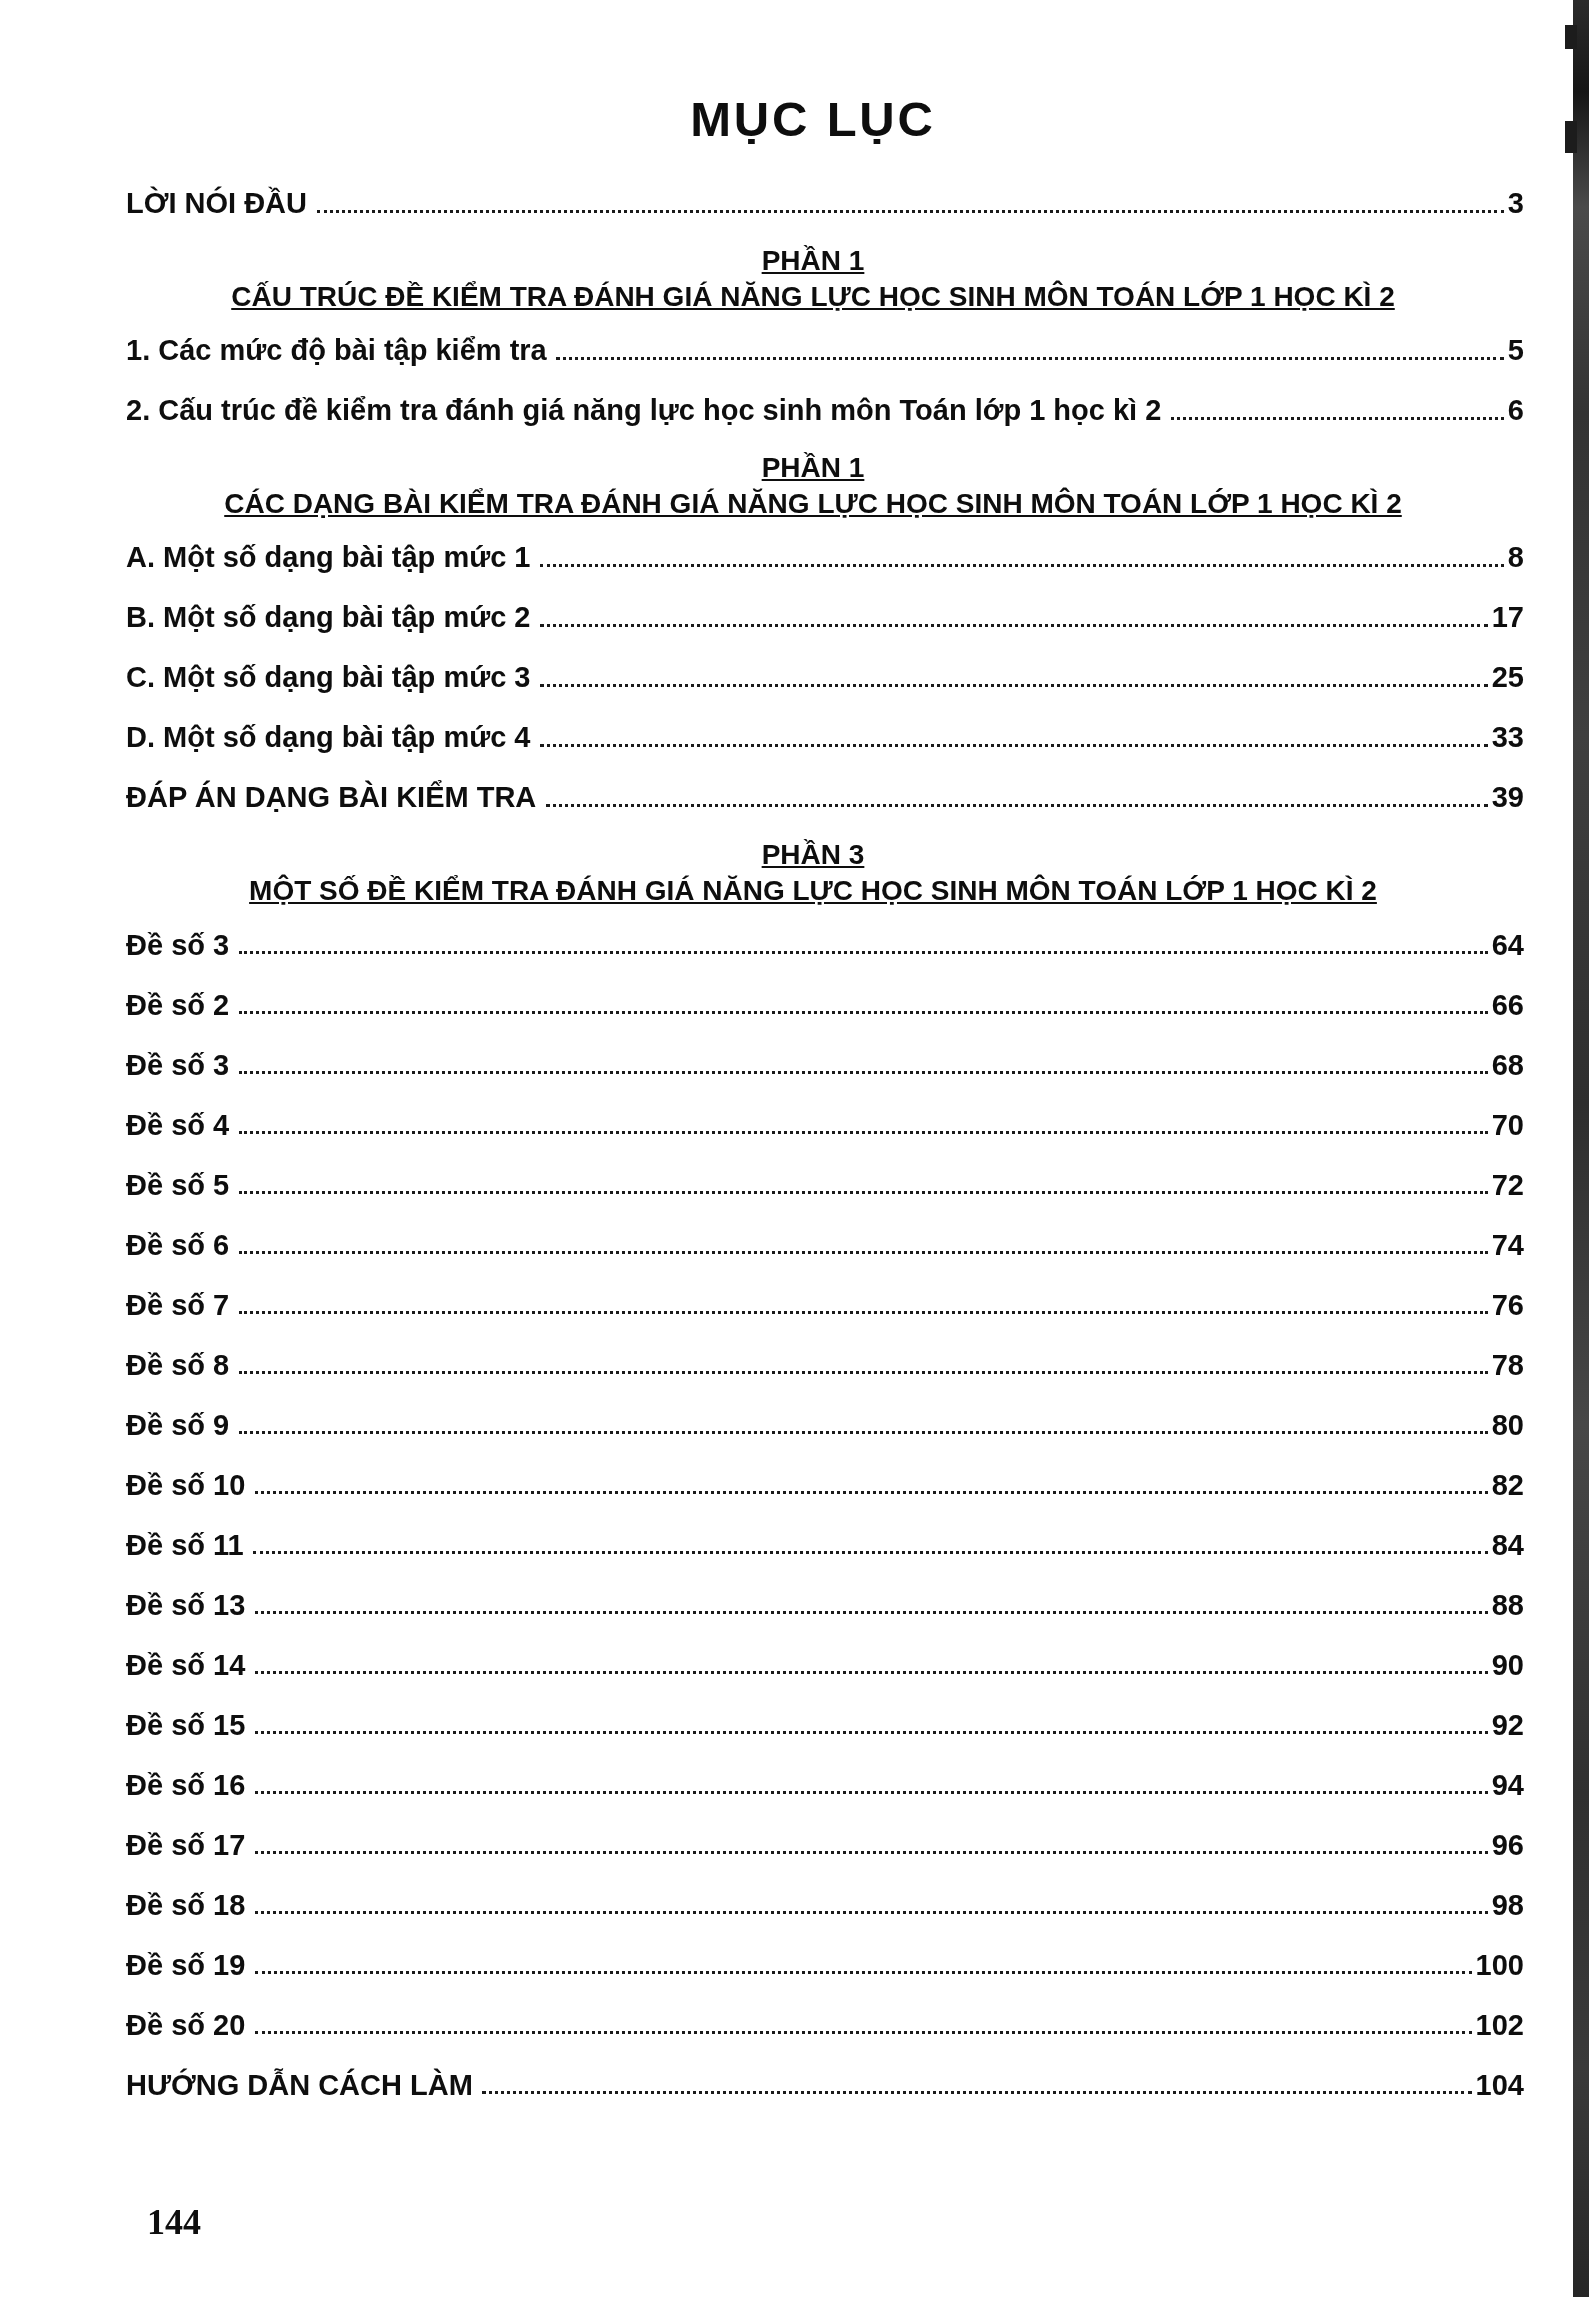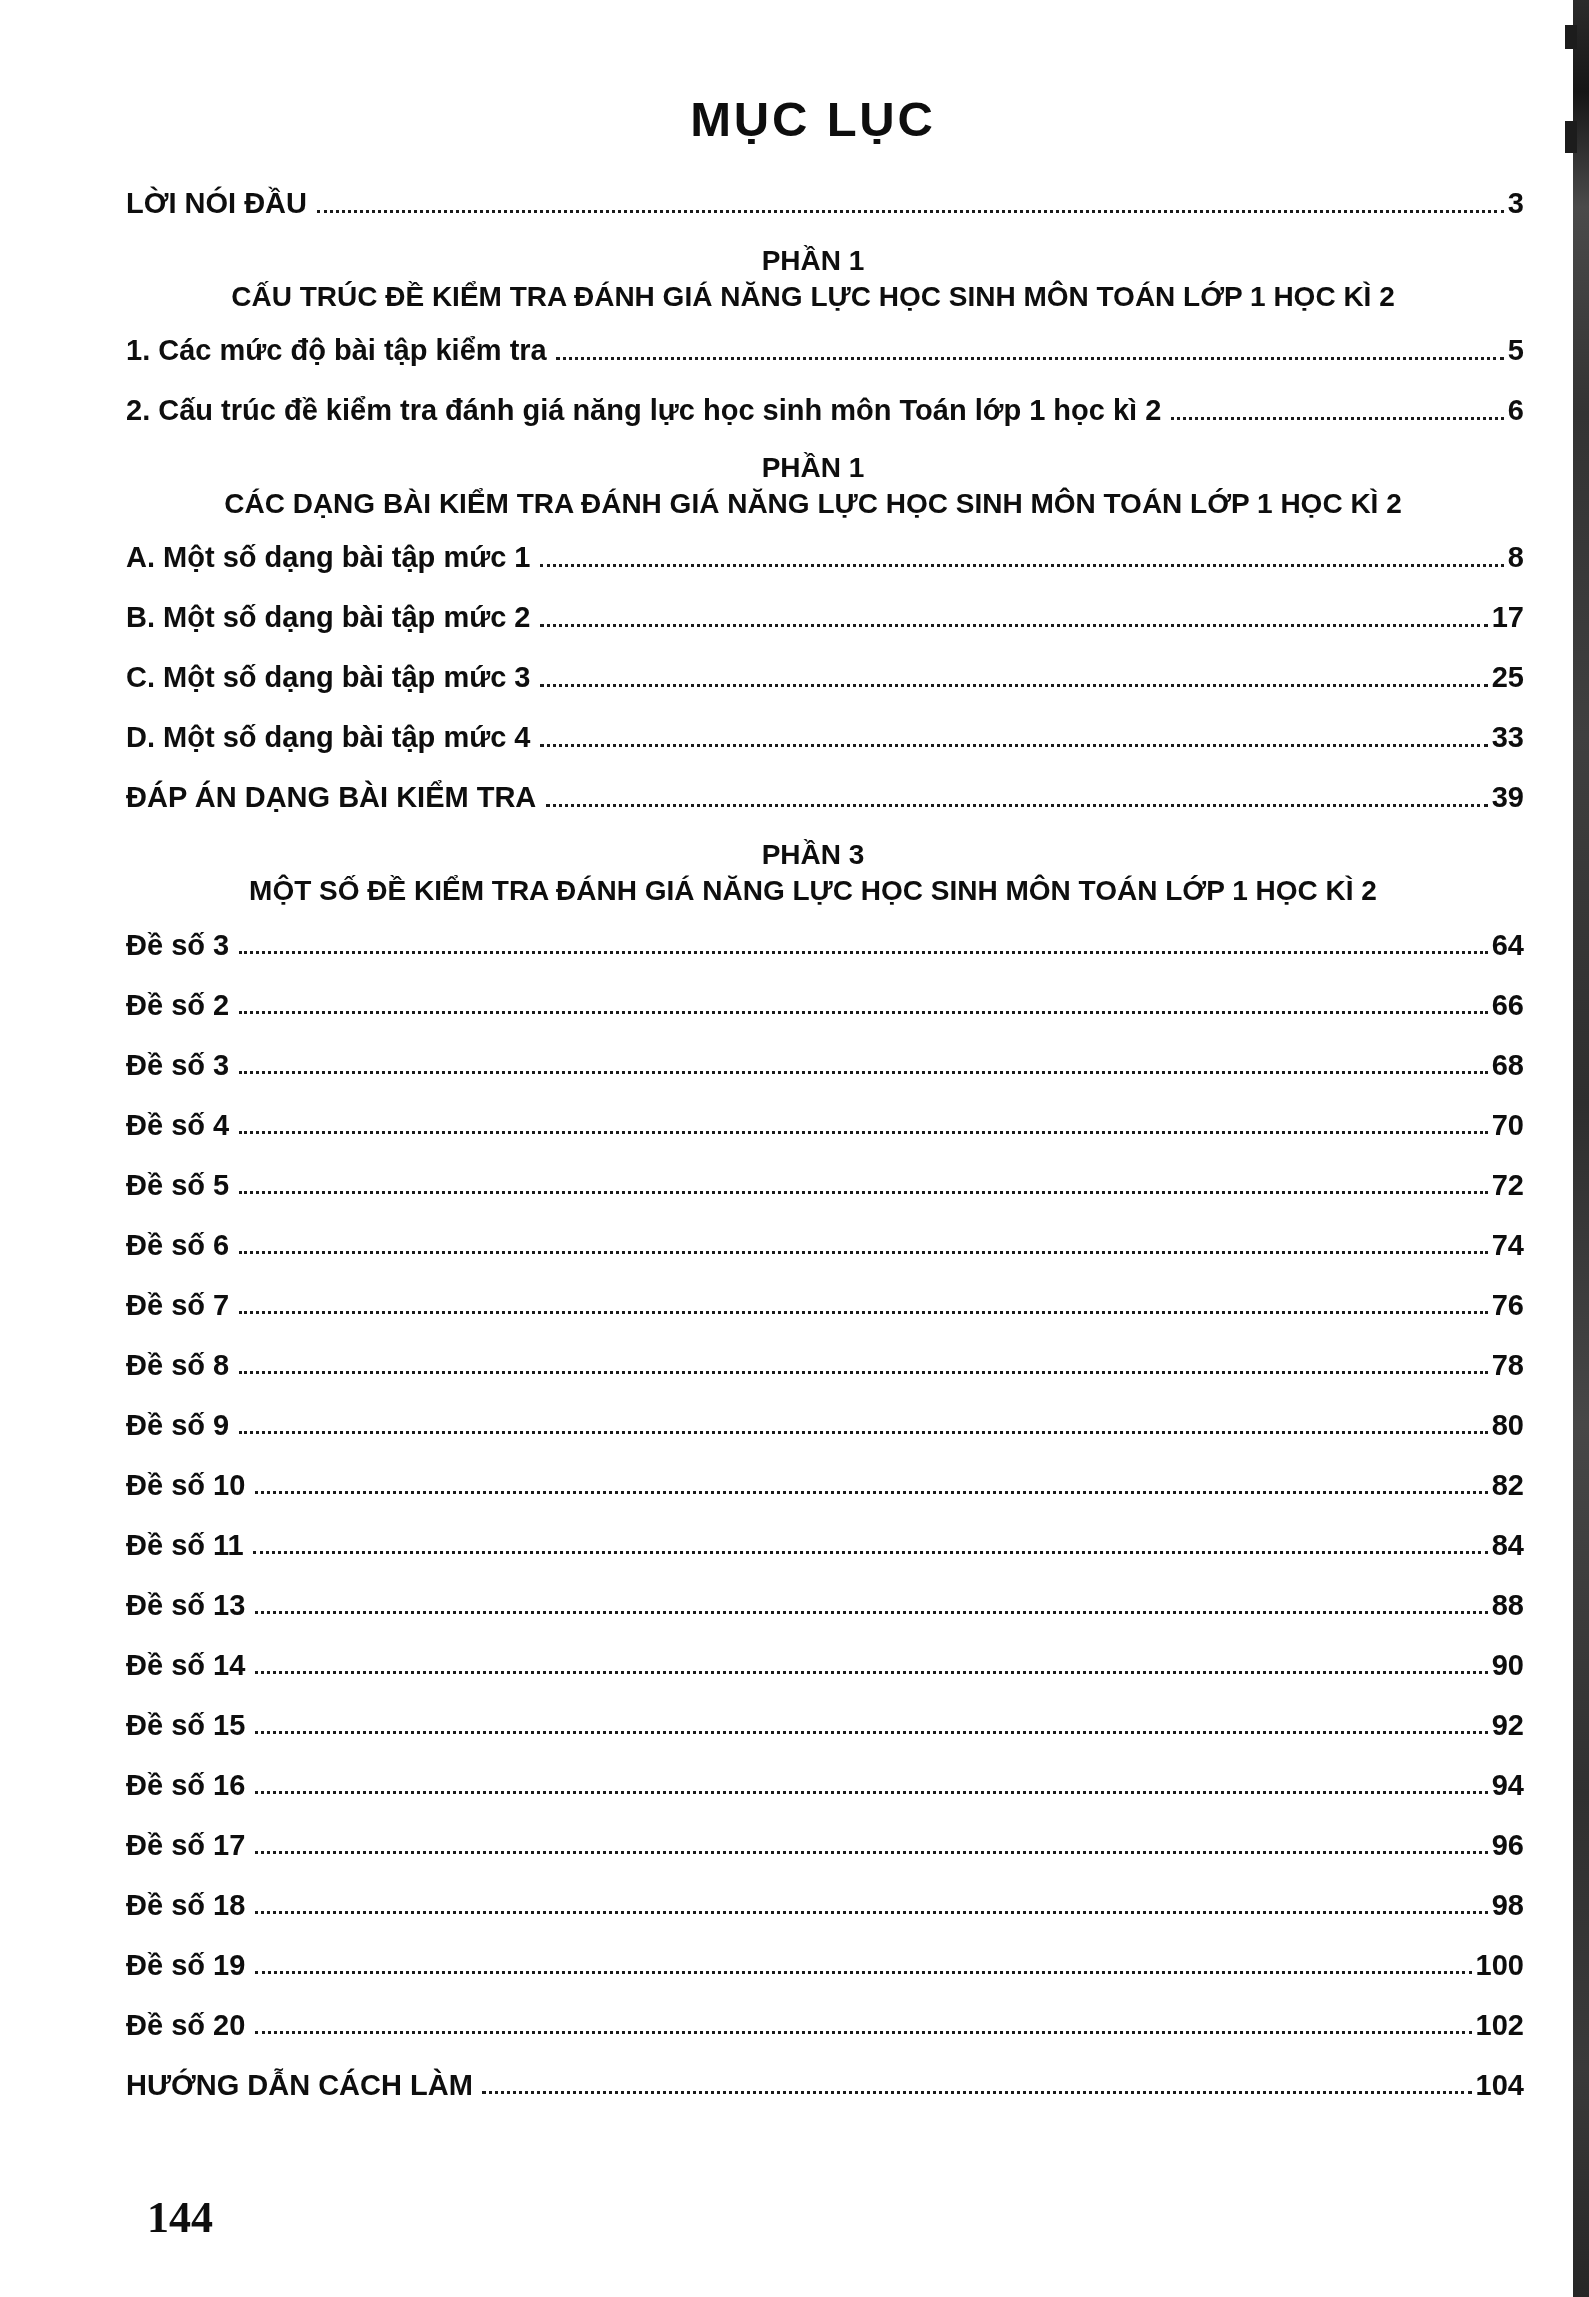--- a/index.html
+++ b/index.html
@@ -43,29 +43,30 @@
     position: relative;
     top: 7.6px;
   }
   .toc-page { white-space: nowrap; flex: 0 0 auto; }
   .toc-heading {
     text-align: center;
     font-weight: bold;
     font-size: 28px;
     line-height: 36px;
     padding: 9.5px 0 5.7px 0;
+    text-decoration: underline;
   }
   .heading-line { white-space: nowrap; }
   .page-number {
     position: absolute;
     left: 147px;
     bottom: 55px;
     font-family: "Liberation Serif", serif;
     font-weight: bold;
-    font-size: 44px;
+    font-size: 36px;
   }
   .scan-edge {
     position: absolute;
     top: 0;
     right: 0;
     width: 17px;
     height: 100%;
     background: linear-gradient(180deg,
       #2b2b2b 0%, #161616 4%, #4a4a4a 9%, #333333 18%,
       #3f3f3f 32%, #2e2e2e 48%, #474747 62%, #303030 78%,

